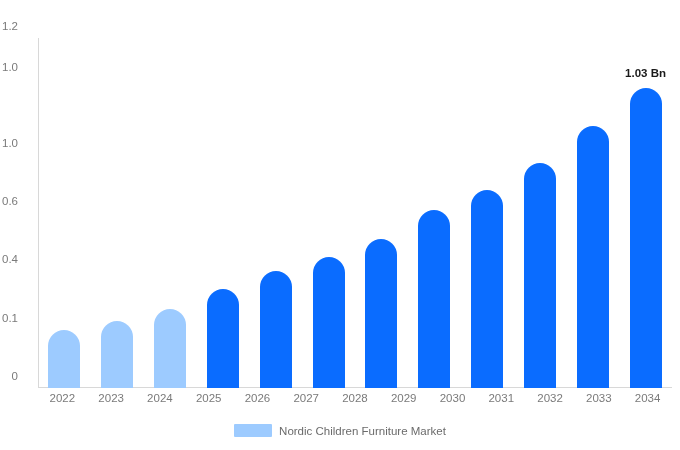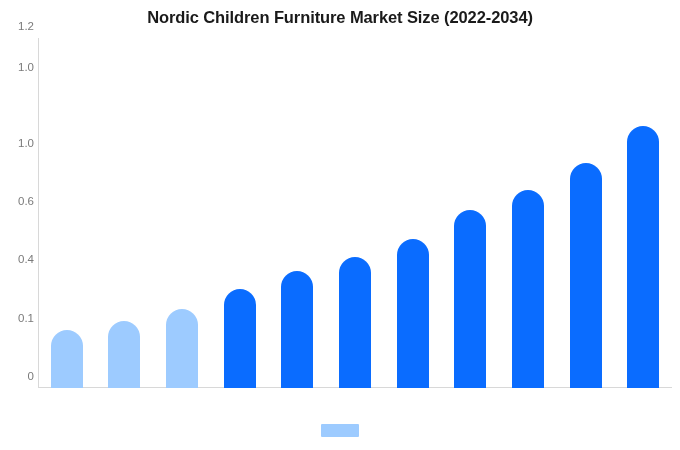--- a/index.html
+++ b/index.html
@@ -55,21 +55,21 @@
     bottom: 0;
     width: 634px;
     height: 1px;
     background: #d8d8d8;
   }
 
   
   .ytick {
     position: absolute;
     right: 100%;
-    margin-right: 4px;
+    margin-right: 20px;
     transform: translateY(-50%);
     font-size: 11.5px;
     color: #7a7a7a;
     white-space: nowrap;
     text-align: right;
   }
 
   
   .bars-layer {
     position: absolute;
@@ -148,21 +148,20 @@
   .legend-label {
     font-size: 11.5px;
     color: #6b6b6b;
   }
 </style>
 </head>
 <body>
 
 <div id="chart-root">
 
-  <div class="chart-title">Nordic Children Furniture Market Size (2022-2034)</div>
 
   <div class="plot-area">
     <div class="axis-line-y"></div>
     <div class="axis-line-x"></div>
     <div id="ytick-layer">
         <div class="ytick" style="bottom: 0px;">0</div>
         <div class="ytick" style="bottom: 58.3333px;">0.1</div>
         <div class="ytick" style="bottom: 116.667px;">0.4</div>
         <div class="ytick" style="bottom: 175px;">0.6</div>
         <div class="ytick" style="bottom: 233.333px;">1.0</div>
@@ -196,23 +195,43 @@
         </div>
         <div class="bar-slot">
           <div class="bar main" style="height: 198.333px;"></div>
         </div>
         <div class="bar-slot">
           <div class="bar main" style="height: 224.583px;"></div>
         </div>
         <div class="bar-slot">
           <div class="bar main" style="height: 262.5px;"></div>
         </div>
+        <div class="bar-slot">
+          <div class="bar main" style="height: 300.417px;"></div>
+          <div class="bar-label" style="bottom: 309.417px;">1.03 Bn</div>
+        </div>
       </div>
   </div>
 
+  <div class="xaxis" id="xaxis">
+      <div class="xtick">2022</div>
+      <div class="xtick">2023</div>
+      <div class="xtick">2024</div>
+      <div class="xtick">2025</div>
+      <div class="xtick">2026</div>
+      <div class="xtick">2027</div>
+      <div class="xtick">2028</div>
+      <div class="xtick">2029</div>
+      <div class="xtick">2030</div>
+      <div class="xtick">2031</div>
+      <div class="xtick">2032</div>
+      <div class="xtick">2033</div>
+      <div class="xtick">2034</div>
+    </div>
 
   <div class="legend">
     <div class="legend-item" id="legend-item">
       <span class="legend-swatch" style="background: rgb(157, 203, 255);"></span>
+      <span class="legend-label">Nordic Children Furniture Market</span>
     </div>
   </div>
 
 </div>
 
 </body></html>

